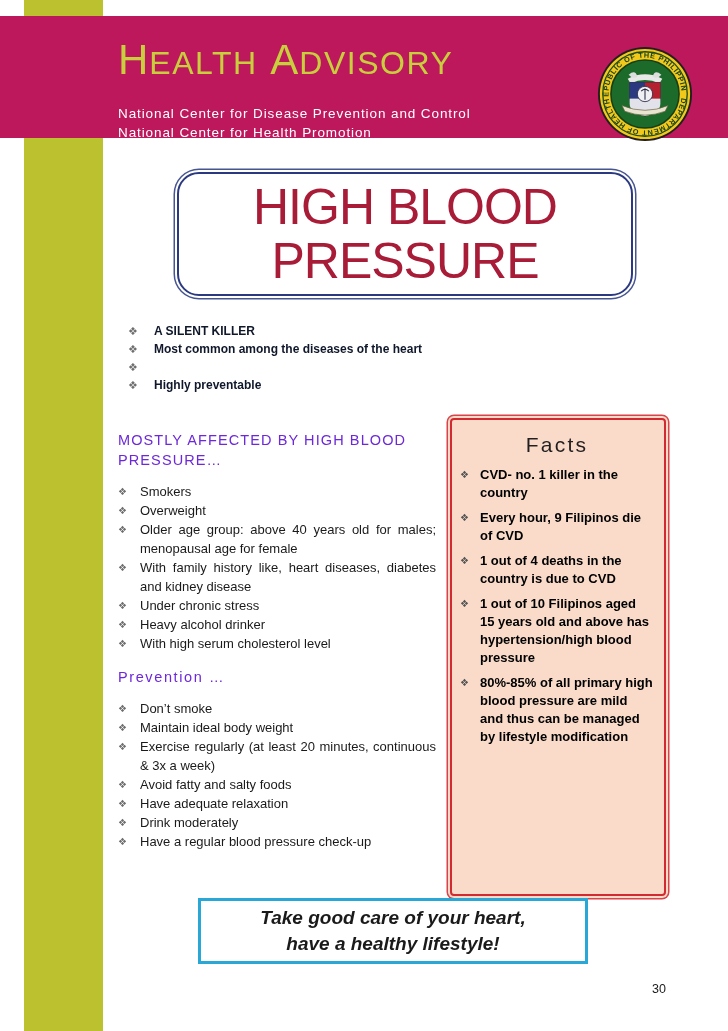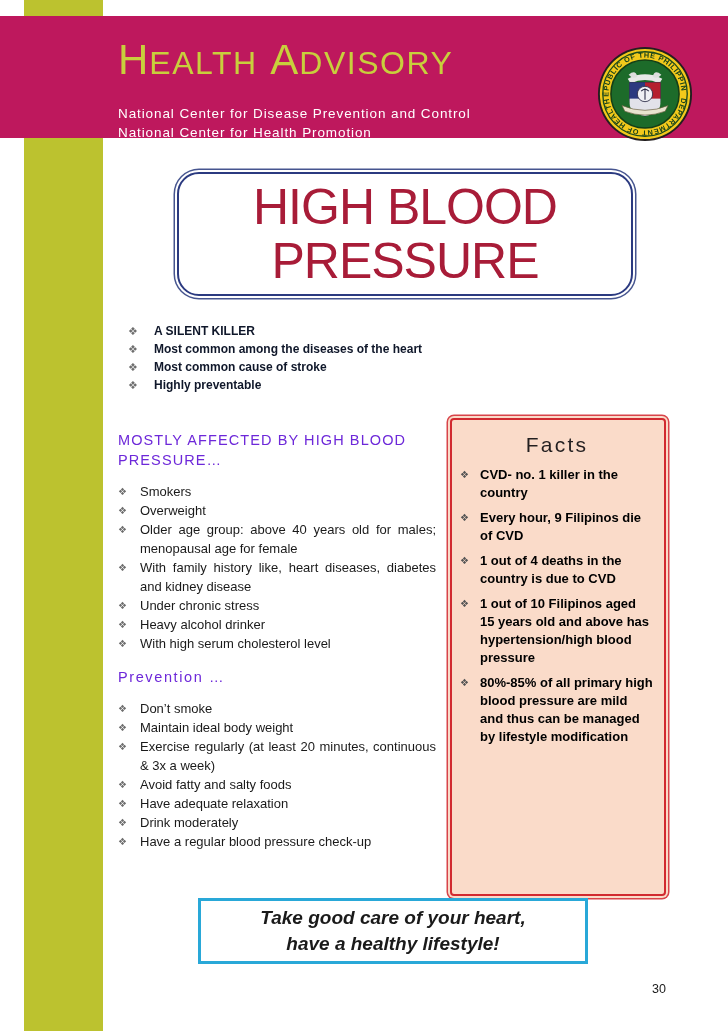--- a/index.html
+++ b/index.html
@@ -295,21 +295,20 @@
     <div class="b-row">
       <span class="b-mark">❖</span>
       <span class="b-text">A SILENT KILLER</span>
     </div>
     <div class="b-row">
       <span class="b-mark">❖</span>
       <span class="b-text">Most common among the diseases of the heart</span>
     </div>
     <div class="b-row">
       <span class="b-mark">❖</span>
-      <span class="b-text">Most common cause of stroke</span>
     </div>
     <div class="b-row">
       <span class="b-mark">❖</span>
       <span class="b-text">Highly preventable</span>
     </div>
   </div>
 
   <div class="left-col">
 
     <div class="section-head">MOSTLY AFFECTED BY HIGH BLOOD PRESSURE…</div>

